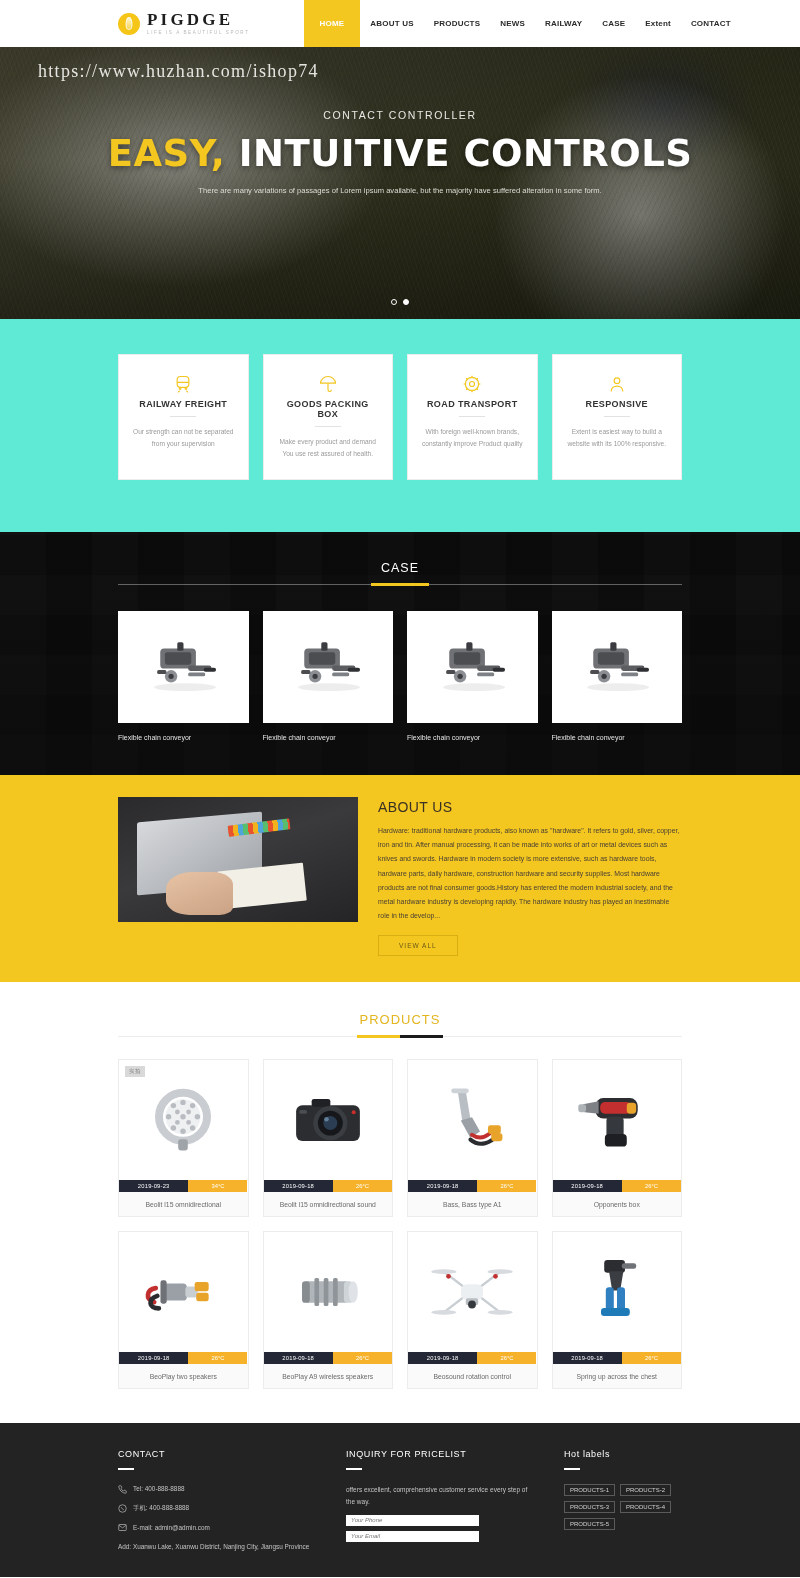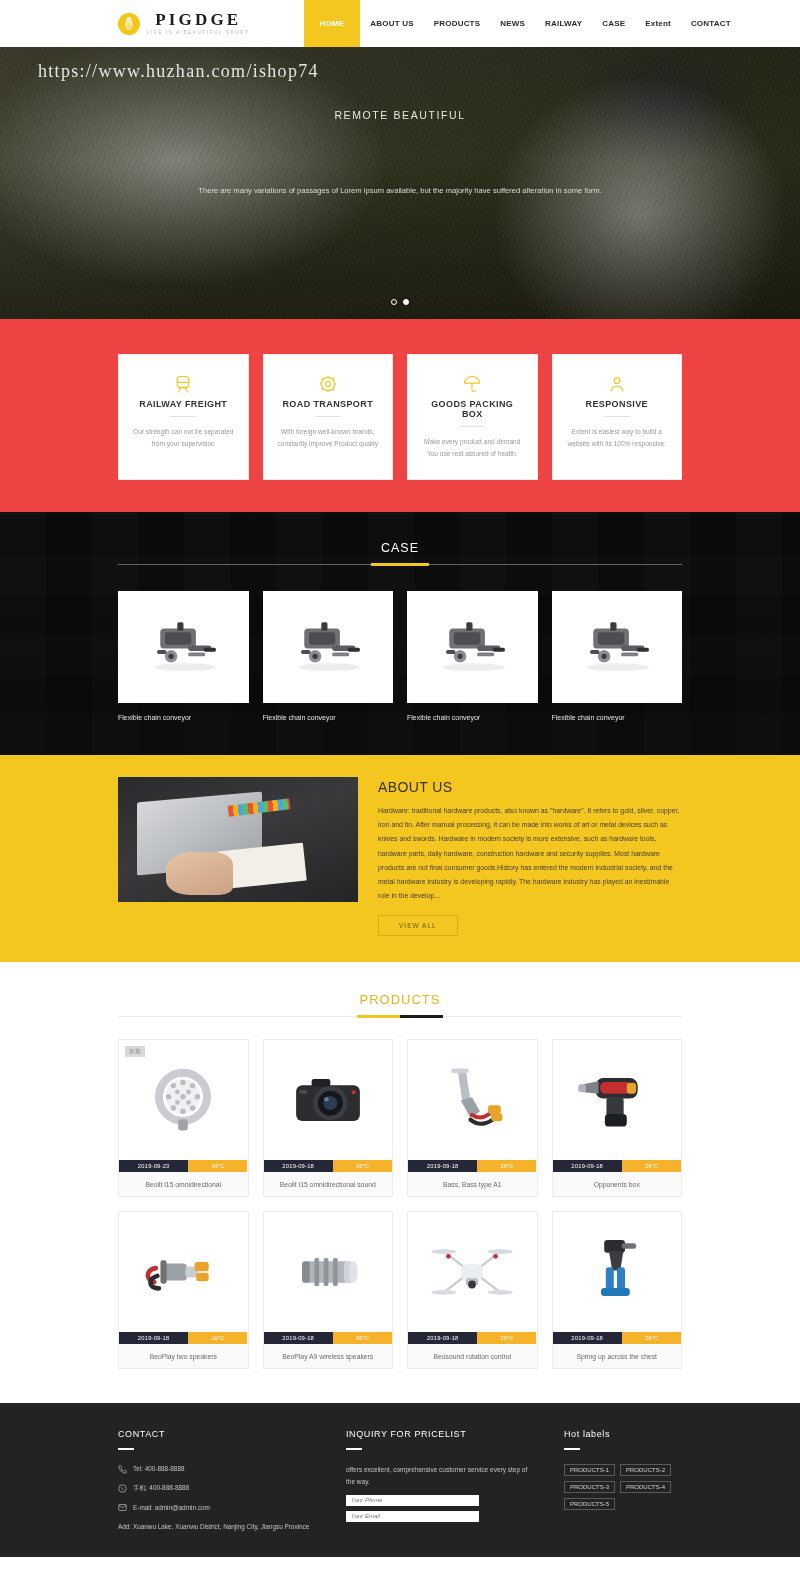--- a/index.html
+++ b/index.html
@@ -30,21 +30,21 @@
     width: 22px; height: 22px; border-radius: 50%;
     background: #f5c518; position: relative; flex: none;
   }
   .logo-mark::after {
     content:""; position:absolute; left:50%; top:21%;
     width:7px; height:13px; transform:translateX(-50%);
     border-radius: 50% 50% 50% 50% / 62% 62% 38% 38%;
     background: linear-gradient(180deg,#fff6d6,#f8d54a);
     box-shadow: inset 0 0 0 1px rgba(255,255,255,.75);
   }
-  .logo-txt { line-height: 1; text-align: center; }
+  .logo-txt { line-height: 1; }
   .logo-name {
     font-size: 17px; letter-spacing: 3.2px; color: #1d1d1d;
     font-family: "Liberation Serif", serif; font-weight: 700;
   }
   .logo-tag {
     font-size: 4.6px; letter-spacing: 1.6px; color: #b9b9b9;
     margin-top: 3px; font-family: "Liberation Sans", sans-serif;
   }
   .nav { display: flex; align-items: stretch; margin-left: 54px; }
   .nav a {
@@ -113,21 +113,21 @@
     font-family:"Liberation Sans",sans-serif;
   }
   .search-box button {
     width: 40px; border:none; background:#f3c620; color:#fff;
     font-size: 6px; font-weight:700; cursor:pointer; letter-spacing:.3px;
     font-family:"Liberation Sans",sans-serif;
   }
 
   
   .features {
-    background:#ef4444; padding: 35px 118px 32px;
+    background:#5eead4; padding: 35px 118px 52px;
     display:flex; gap: 14px; justify-content:center;
   }
   .feat {
     flex:1; border:1px solid #ececec; background:#fff;
     padding: 18px 12px 20px; text-align:center; min-height: 110px;
   }
   .feat-icon { height: 22px; color:#f3c620; display:flex; justify-content:center; align-items:center; }
   .feat-icon svg { display:block; }
   .feat-title {
     margin-top: 4px; font-size: 9px; font-weight:700; color:#333;
@@ -284,21 +284,25 @@
         <a href="#" class="">RAILWAY</a>
         <a href="#" class="">CASE</a>
         <a href="#" class="">Extent</a>
         <a href="#" class="">CONTACT</a>
       </div>
   </div>
 
   <div class="hero">
     <div class="hero-inner">
       <div class="watermark">https://www.huzhan.com/ishop74</div>
-      <div class="hero-sub">REMOTE BEAUTIFUL</div>
+      <div class="hero-sub">CONTACT CONTROLLER</div>
+      <div class="hero-title">
+        <span class="hl">EASY,</span>
+        <span>INTUITIVE CONTROLS</span>
+      </div>
       <div class="hero-desc">There are many variations of passages of Lorem ipsum available, but the majority have suffered alteration in some form.</div>
       <div class="dots" id="hero-dots">
           <div class="dot"></div>
           <div class="dot on"></div>
         </div>
     </div>
   </div>
 
 
   <div class="features" id="features">
@@ -311,39 +315,39 @@
             <circle cx="15.5" cy="17.5" r="1"></circle>
           </svg>
         </div>
         <div class="feat-title">RAILWAY FREIGHT</div>
         <div class="feat-rule"></div>
         <div class="feat-desc">Our strength can not be separated from your supervision</div>
       </div>
       <div class="feat">
         <div class="feat-icon">
           <svg width="20" height="20" viewBox="0 0 24 24" fill="none" stroke="currentColor" stroke-width="1.4">
+            <path d="M12 3c5 0 9 4 9 8H3c0-4 4-8 9-8z"></path>
+            <path d="M12 11v8a2 2 0 0 0 4 0"></path>
+          </svg>
+        </div>
+        <div class="feat-title">GOODS PACKING BOX</div>
+        <div class="feat-rule"></div>
+        <div class="feat-desc">Make every product and demand You use rest assured of health.</div>
+      </div>
+      <div class="feat">
+        <div class="feat-icon">
+          <svg width="20" height="20" viewBox="0 0 24 24" fill="none" stroke="currentColor" stroke-width="1.4">
             <circle cx="12" cy="12" r="3"></circle>
             <path d="M12 2v3M12 19v3M2 12h3M19 12h3M4.9 4.9l2.1 2.1M17 17l2.1 2.1M19.1 4.9L17 7M7 17l-2.1 2.1"></path>
             <circle cx="12" cy="12" r="8"></circle>
           </svg>
         </div>
         <div class="feat-title">ROAD TRANSPORT</div>
         <div class="feat-rule"></div>
         <div class="feat-desc">With foreign well-known brands, constantly improve Product quality</div>
-      </div>
-      <div class="feat">
-        <div class="feat-icon">
-          <svg width="20" height="20" viewBox="0 0 24 24" fill="none" stroke="currentColor" stroke-width="1.4">
-            <path d="M12 3c5 0 9 4 9 8H3c0-4 4-8 9-8z"></path>
-            <path d="M12 11v8a2 2 0 0 0 4 0"></path>
-          </svg>
-        </div>
-        <div class="feat-title">GOODS PACKING BOX</div>
-        <div class="feat-rule"></div>
-        <div class="feat-desc">Make every product and demand You use rest assured of health.</div>
       </div>
       <div class="feat">
         <div class="feat-icon">
           <svg width="20" height="20" viewBox="0 0 24 24" fill="none" stroke="currentColor" stroke-width="1.4">
             <circle cx="12" cy="8" r="3.4"></circle>
             <path d="M5 21c0-4 3.2-6.5 7-6.5s7 2.5 7 6.5"></path>
           </svg>
         </div>
         <div class="feat-title">RESPONSIVE</div>
         <div class="feat-rule"></div>

